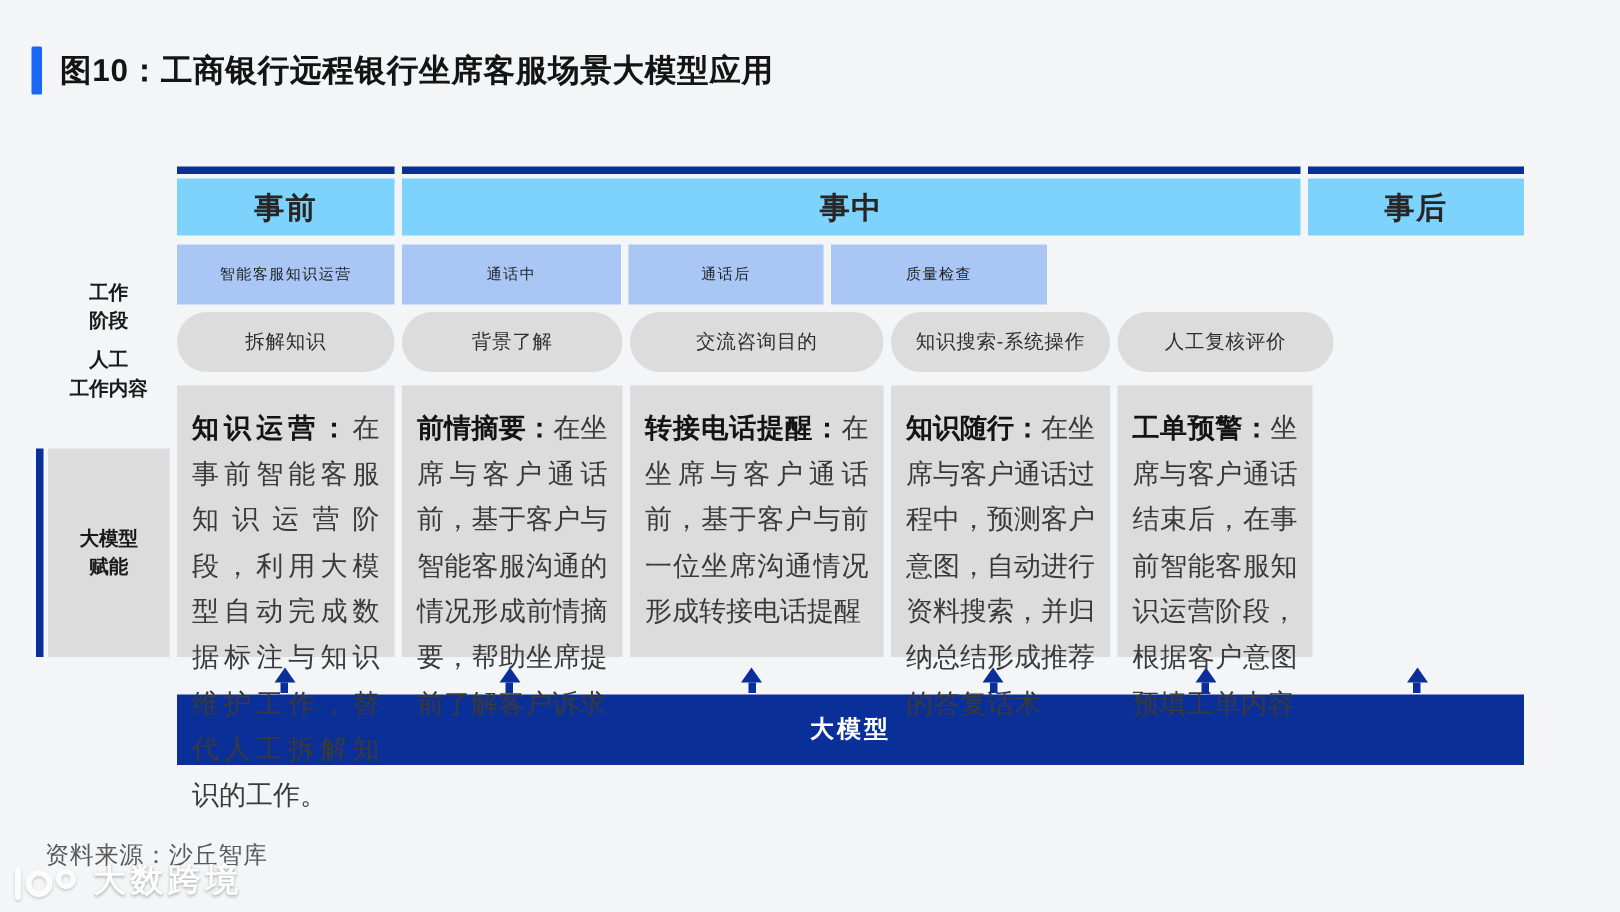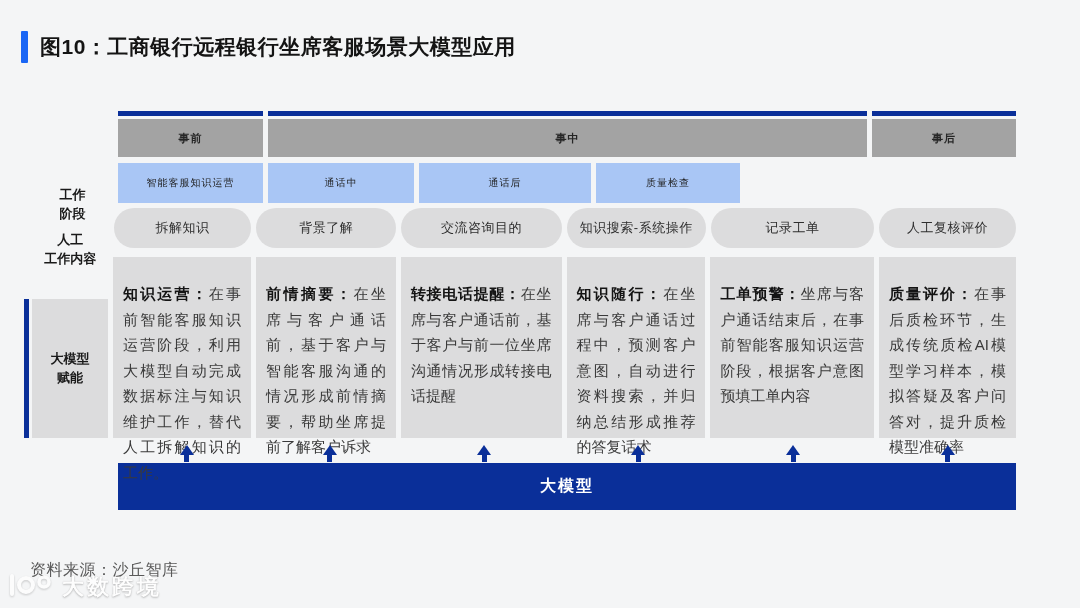--- a/index.html
+++ b/index.html
@@ -13,63 +13,63 @@
   .stage { position:absolute; left:0; top:0; width:1080px; height:608px; }
 
   
   .title-bar { position:absolute; left:21px; top:31px; width:7px; height:32px; background:#1a66f5; border-radius:1px; }
   .page-title { position:absolute; left:40px; top:33px; font-size:21px; font-weight:bold; color:#141414; letter-spacing:0.5px;text-align:center; }
 
   
   .tbl { position:absolute; left:24px; top:111px; width:992px; }
   .trow { display:flex; column-gap:5px; }
   .ml { margin-left:94px; }
-  .w1{width:145px} .w2{width:147px} .w3{width:169px} .w4{width:146px} .w5{width:172px} .w6{width:144px}
+  .w1{width:145px} .w2{width:147px} .w3{width:169px} .w4{width:146px} .w5{width:130px} .w6{width:144px}
   .wpre{width:299px}   
   .wmid{width:599px}   
 
   .topbar { height:5px; margin-bottom:3px; }
   .topbar > div { background:#0a2f99; }
 
   .grow { height:38px; margin-bottom:6px; }
-  .grow > div { background:#a3a3a3; display:flex; align-items:center; justify-content:center;
-                font-size:11px; font-weight:bold; color:#262626; letter-spacing:1px; }
+  .grow > div { background:#7dd3fc; display:flex; align-items:center; justify-content:center;
+                font-size:20px; font-weight:bold; color:#262626; letter-spacing:1px; }
 
   .prow { height:40px; margin-bottom:5px; }
   .mrow { height:40px; margin-bottom:9px; }
   .cell-blue { background:#a9c6f5; display:flex; align-items:center; justify-content:center;
                font-size:10px; color:#1f1f1f; letter-spacing:1px; }
   .cell-gray { background:#dcdcdd; display:flex; align-items:center; justify-content:center;
                font-size:13px; color:#2e2e2e; letter-spacing:0.5px;border-radius:20px; }
 
   .labelcell { width:89px; display:flex;margin-top:42px; }
   .labelcell .accent { width:5px; background:#0a2f99; margin-right:3px; }
   .labelcell .box { flex:1; background:#dcdcdd; display:flex; align-items:center; justify-content:center;
                     font-size:13px; font-weight:bold; color:#1a1a1a; text-align:center;
                     white-space:pre-line; line-height:1.45; }
 
   .brow { height:181px; margin-bottom:6px; }
-  .bodycell { background:#dcdcdd; display:block; padding:24px 10px; font-size:15px;
+  .bodycell { background:#dcdcdd; display:block; padding:13px 10px; font-size:18px;
               line-height:1.7; color:#3a3a3a; text-align:justify; }
   .bodycell b { color:#141414; }
 
   .arrow-row { height:18px; margin-bottom:1px; }
   .arrow-cell { display:flex; align-items:flex-end; justify-content:center; }
   .up-arrow { display:flex; flex-direction:column; align-items:center; }
   .up-arrow .head { width:0; height:0; border-left:7px solid transparent; border-right:7px solid transparent;
                     border-bottom:10px solid #0a2f99; }
   .up-arrow .stem { width:5px; height:7px; background:#0a2f99; }
 
   .model-bar { margin-left:94px; width:898px; height:47px; background:#0a2f99;
                display:flex; align-items:center; justify-content:center;
                color:#ffffff; font-size:16px; font-weight:bold; letter-spacing:2px; }
 
   
   .source { position:absolute; left:30px; top:560px; font-size:16px; color:#5a5a5a; letter-spacing:0.5px; }
-  .watermark { position:absolute; left:6px; top:572px; display:flex; align-items:flex-start; gap:4px;
+  .watermark { position:absolute; left:6px; top:572px; display:flex; align-items:flex-end; gap:4px;
                color:#fdfdfd; font-size:22px; font-weight:bold; letter-spacing:3px;
                text-shadow:0 1px 2px rgba(0,0,0,0.22), 0 0 1px rgba(0,0,0,0.18); }
   .wm-logo { width:52px; height:26px; opacity:0.95; filter:drop-shadow(0 1px 1px rgba(0,0,0,0.2)); }
 </style>
 </head>
 <body>
 
 <div class="stage">
 
   <div class="title-bar"></div>
@@ -104,36 +104,34 @@
     <div class="trow mrow">
       <div class="labelcell">
         <div class="accent"></div>
         <div class="box">人工
 工作内容</div>
       </div>
       <div class="w1 cell-gray">拆解知识</div>
       <div class="w2 cell-gray">背景了解</div>
       <div class="w3 cell-gray">交流咨询目的</div>
       <div class="w4 cell-gray">知识搜索-系统操作</div>
-      <div class="w5 cell-gray">记录工单</div>
       <div class="w6 cell-gray">人工复核评价</div>
     </div>
 
     <div class="trow brow">
       <div class="labelcell">
         <div class="accent"></div>
         <div class="box">大模型
 赋能</div>
       </div>
       <div class="w1 bodycell"><b>知识运营：</b><span>在事前智能客服知识运营阶段，利用大模型自动完成数据标注与知识维护工作，替代人工拆解知识的工作。</span></div>
       <div class="w2 bodycell"><b>前情摘要：</b><span>在坐席与客户通话前，基于客户与智能客服沟通的情况形成前情摘要，帮助坐席提前了解客户诉求</span></div>
       <div class="w3 bodycell"><b>转接电话提醒：</b><span>在坐席与客户通话前，基于客户与前一位坐席沟通情况形成转接电话提醒</span></div>
       <div class="w4 bodycell"><b>知识随行：</b><span>在坐席与客户通话过程中，预测客户意图，自动进行资料搜索，并归纳总结形成推荐的答复话术</span></div>
       <div class="w5 bodycell"><b>工单预警：</b><span>坐席与客户通话结束后，在事前智能客服知识运营阶段，根据客户意图预填工单内容</span></div>
-      <div class="w6 bodycell"><b>质量评价：</b><span>在事后质检环节，生成传统质检AI模型学习样本，模拟答疑及客户问答对，提升质检模型准确率</span></div>
     </div>
 
     <div class="trow arrow-row ml">
       <div class="w1 arrow-cell">
           <div class="up-arrow">
             <div class="head"></div>
             <div class="stem"></div>
           </div>
         </div>
       <div class="w2 arrow-cell">

